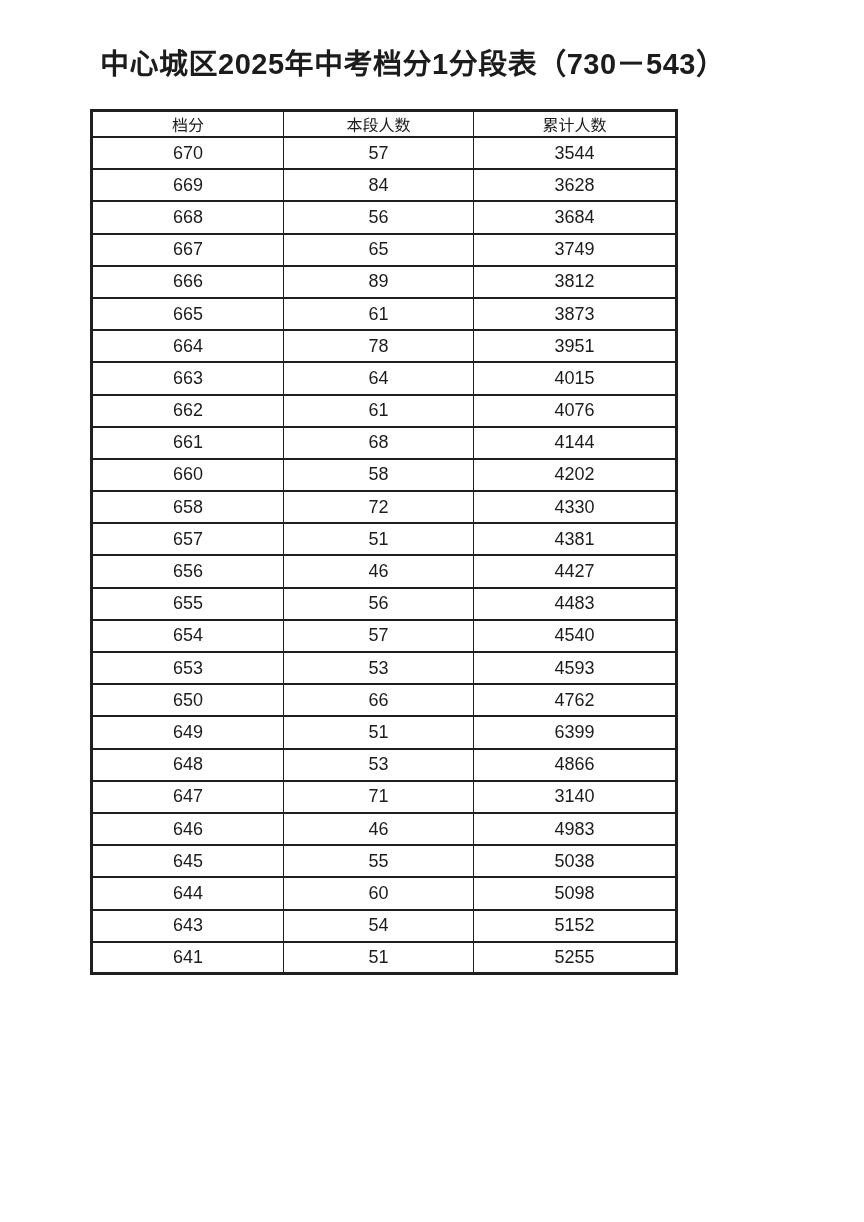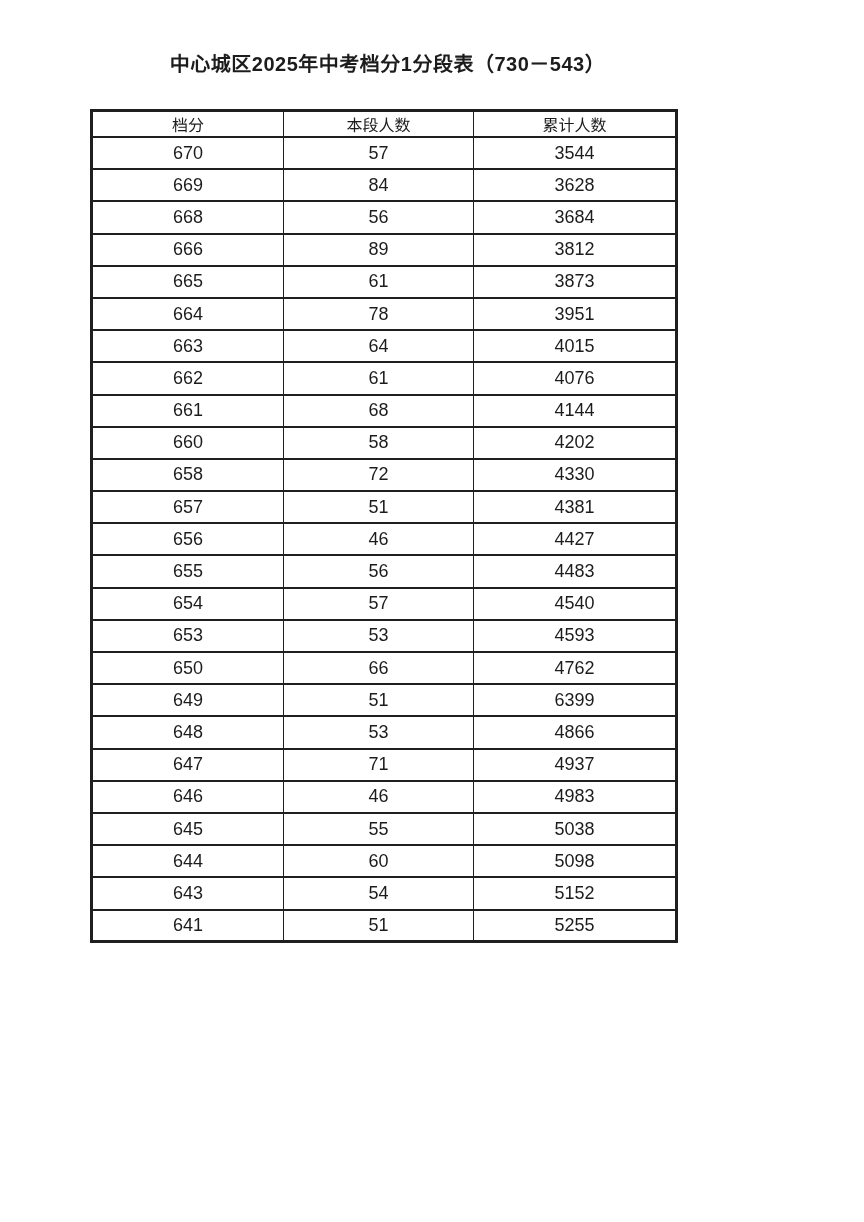--- a/index.html
+++ b/index.html
@@ -19,21 +19,21 @@
     width:864px;height:1222px;
     background:var(--bg-color);
     position:relative;
   }
   .content{
     position:absolute;
     left:90px;top:48px;
     width:585px;
   }
   .title{
-    font-size:20px;
+    font-size:29px;
     font-weight:700;
     text-align:center;
     letter-spacing:0.5px;
     line-height:32px;
     white-space:nowrap;
     margin-left:10px;
   }
   table.score-table{
     margin-top:29px;
     width:585px;
@@ -92,20 +92,25 @@
             <td>669</td>
             <td>84</td>
             <td>3628</td>
           </tr>
           <tr>
             <td>668</td>
             <td>56</td>
             <td>3684</td>
           </tr>
           <tr>
+            <td>667</td>
+            <td>65</td>
+            <td>3749</td>
+          </tr>
+          <tr>
             <td>666</td>
             <td>89</td>
             <td>3812</td>
           </tr>
           <tr>
             <td>665</td>
             <td>61</td>
             <td>3873</td>
           </tr>
           <tr>
@@ -174,21 +179,21 @@
             <td>6399</td>
           </tr>
           <tr>
             <td>648</td>
             <td>53</td>
             <td>4866</td>
           </tr>
           <tr>
             <td>647</td>
             <td>71</td>
-            <td>4937</td>
+            <td>3140</td>
           </tr>
           <tr>
             <td>646</td>
             <td>46</td>
             <td>4983</td>
           </tr>
           <tr>
             <td>645</td>
             <td>55</td>
             <td>5038</td>

